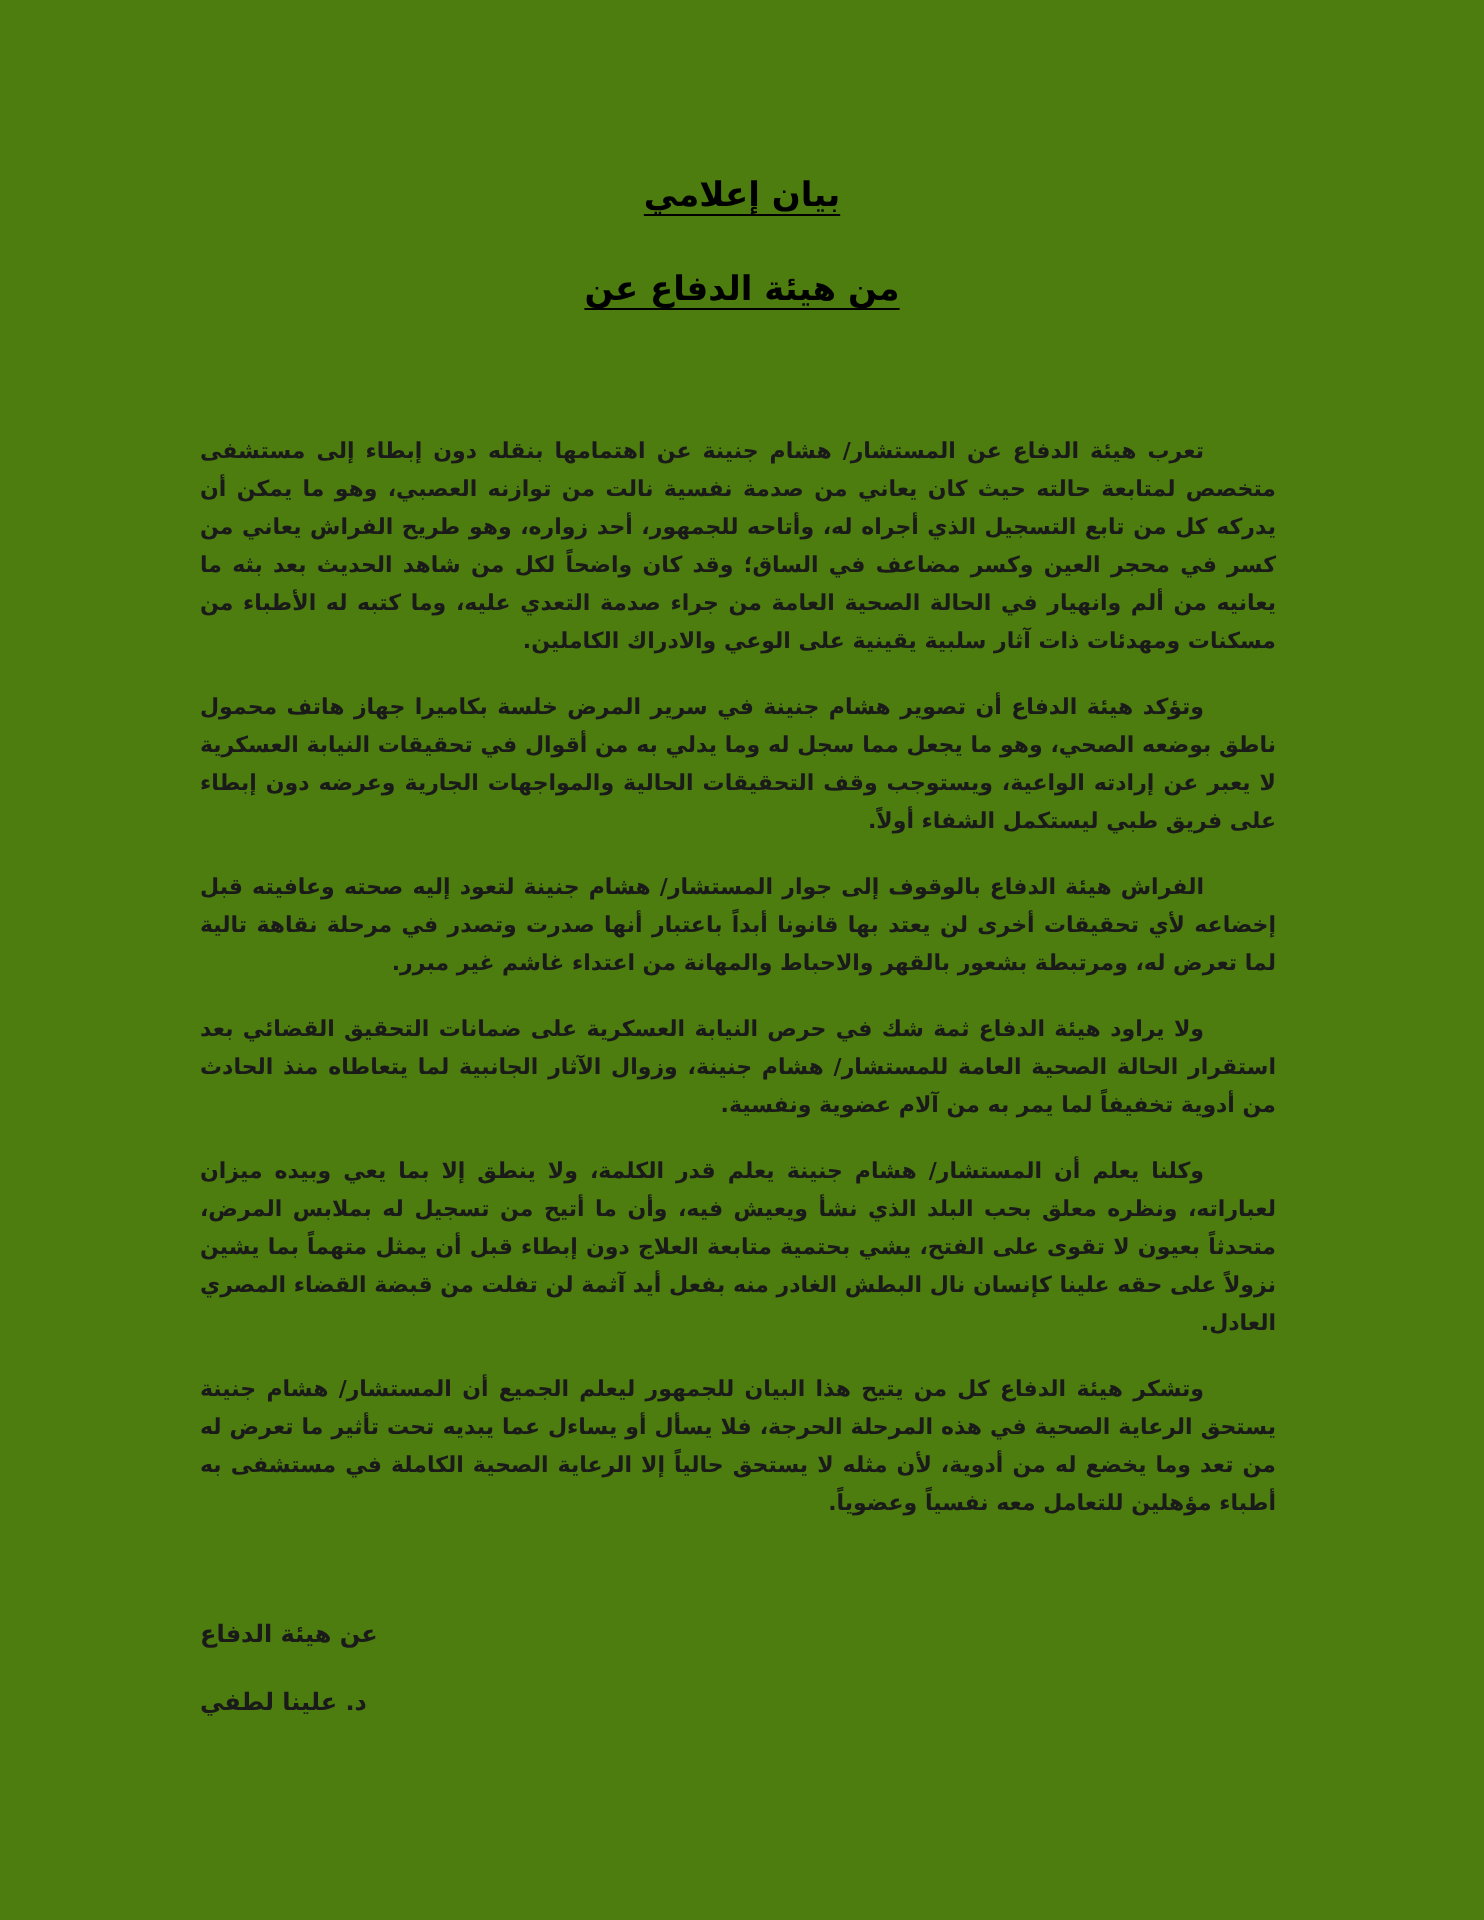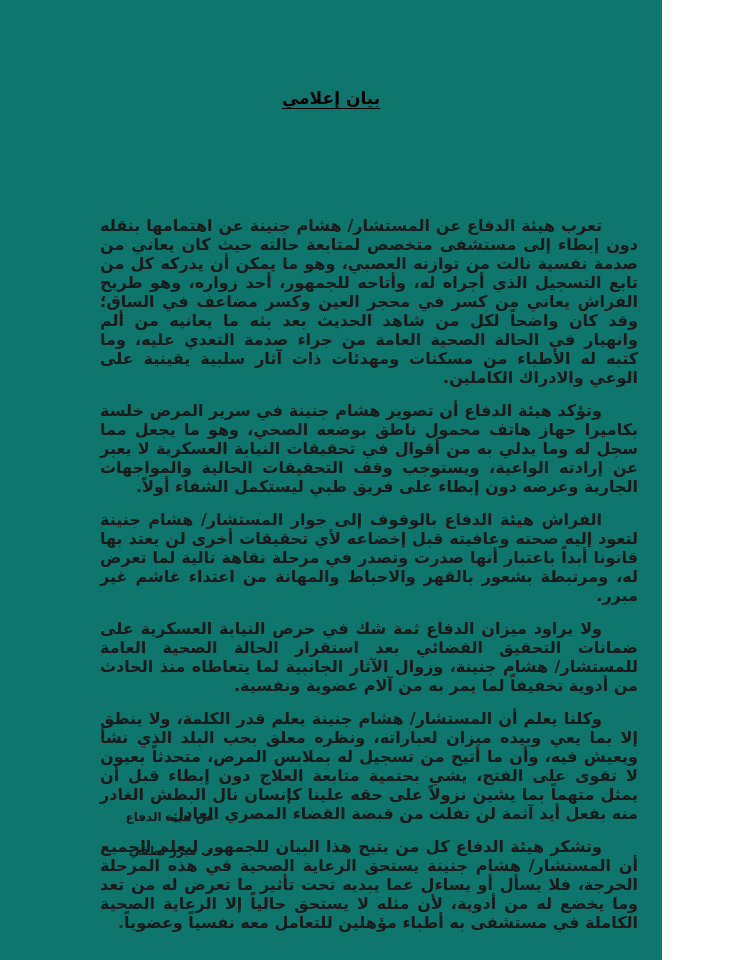--- a/index.html
+++ b/index.html
@@ -12,23 +12,23 @@
       height: 960px;
       position: relative;
       overflow: hidden;
       font-family: "DejaVu Sans", "Liberation Sans", sans-serif;
       color: #111111;
     }
     .page {
       position: absolute;
       left: 0;
       top: 0;
-      width: 662px;
+      width: 742px;
       height: 960px;
-      background: #0f766e;
+      background: #4d7c0f;
     }
     .header {
       position: absolute;
       left: 0;
       right: 0;
       top: 88px;
       text-align: center;
     }
     .header-line {
       font-family: "DejaVu Sans", sans-serif;
@@ -46,61 +46,62 @@
     .body-text {
       position: absolute;
       left: 100px;
       width: 538px;
       top: 216px;
       direction: rtl;
       text-align: justify;
       text-align-last: right;
       font-family: "DejaVu Sans", sans-serif;
       font-weight: bold;
-      font-size: 16px;
+      font-size: 11px;
       line-height: 19px;
       color: #1a1a1a;
     }
     .para {
       margin: 0 0 14px 0;
       text-indent: 36px;
     }
     .signature {
       position: absolute;
       left: 100px;
       top: 808px;
       width: 140px;
       direction: rtl;
-      text-align: center;
+      text-align: left;
       font-family: "DejaVu Sans", sans-serif;
       font-weight: bold;
       font-size: 12px;
       line-height: 18px;
       color: #1a1a1a;
     }
     .sig-line + .sig-line {
       margin-top: 16px;
     }
   </style>
 </head>
 <body>
 
 <div class="page">
 
   <div class="header">
     <div class="header-line">بيان إعلامي</div>
+    <div class="header-line">من هيئة الدفاع عن</div>
   </div>
 
   <div class="body-text">
     <p class="para">تعرب هيئة الدفاع عن المستشار/ هشام جنينة عن اهتمامها بنقله دون إبطاء إلى مستشفى متخصص لمتابعة حالته حيث كان يعاني من صدمة نفسية نالت من توازنه العصبي، وهو ما يمكن أن يدركه كل من تابع التسجيل الذي أجراه له، وأتاحه للجمهور، أحد زواره، وهو طريح الفراش يعاني من كسر في محجر العين وكسر مضاعف في الساق؛ وقد كان واضحاً لكل من شاهد الحديث بعد بثه ما يعانيه من ألم وانهيار في الحالة الصحية العامة من جراء صدمة التعدي عليه، وما كتبه له الأطباء من مسكنات ومهدئات ذات آثار سلبية يقينية على الوعي والادراك الكاملين.</p>
     <p class="para">وتؤكد هيئة الدفاع أن تصوير هشام جنينة في سرير المرض خلسة بكاميرا جهاز هاتف محمول ناطق بوضعه الصحي، وهو ما يجعل مما سجل له وما يدلي به من أقوال في تحقيقات النيابة العسكرية لا يعبر عن إرادته الواعية، ويستوجب وقف التحقيقات الحالية والمواجهات الجارية وعرضه دون إبطاء على فريق طبي ليستكمل الشفاء أولاً.</p>
     <p class="para">الفراش هيئة الدفاع بالوقوف إلى جوار المستشار/ هشام جنينة لتعود إليه صحته وعافيته قبل إخضاعه لأي تحقيقات أخرى لن يعتد بها قانونا أبداً باعتبار أنها صدرت وتصدر في مرحلة نقاهة تالية لما تعرض له، ومرتبطة بشعور بالقهر والاحباط والمهانة من اعتداء غاشم غير مبرر.</p>
-    <p class="para">ولا يراود ميزان الدفاع ثمة شك في حرص النيابة العسكرية على ضمانات التحقيق القضائي بعد استقرار الحالة الصحية العامة للمستشار/ هشام جنينة، وزوال الآثار الجانبية لما يتعاطاه منذ الحادث من أدوية تخفيفاً لما يمر به من آلام عضوية ونفسية.</p>
+    <p class="para">ولا يراود هيئة الدفاع ثمة شك في حرص النيابة العسكرية على ضمانات التحقيق القضائي بعد استقرار الحالة الصحية العامة للمستشار/ هشام جنينة، وزوال الآثار الجانبية لما يتعاطاه منذ الحادث من أدوية تخفيفاً لما يمر به من آلام عضوية ونفسية.</p>
     <p class="para">وكلنا يعلم أن المستشار/ هشام جنينة يعلم قدر الكلمة، ولا ينطق إلا بما يعي وبيده ميزان لعباراته، ونظره معلق بحب البلد الذي نشأ ويعيش فيه، وأن ما أتيح من تسجيل له بملابس المرض، متحدثاً بعيون لا تقوى على الفتح، يشي بحتمية متابعة العلاج دون إبطاء قبل أن يمثل متهماً بما يشين نزولاً على حقه علينا كإنسان نال البطش الغادر منه بفعل أيد آثمة لن تفلت من قبضة القضاء المصري العادل.</p>
     <p class="para">وتشكر هيئة الدفاع كل من يتيح هذا البيان للجمهور ليعلم الجميع أن المستشار/ هشام جنينة يستحق الرعاية الصحية في هذه المرحلة الحرجة، فلا يسأل أو يساءل عما يبديه تحت تأثير ما تعرض له من تعد وما يخضع له من أدوية، لأن مثله لا يستحق حالياً إلا الرعاية الصحية الكاملة في مستشفى به أطباء مؤهلين للتعامل معه نفسياً وعضوياً.</p>
   </div>
 
   <div class="signature">
     <div class="sig-line">عن هيئة الدفاع</div>
-    <div class="sig-line">د. مبرر لطفي</div>
+    <div class="sig-line">د. علينا لطفي</div>
   </div>
 
 </div>
 
 </body></html>

